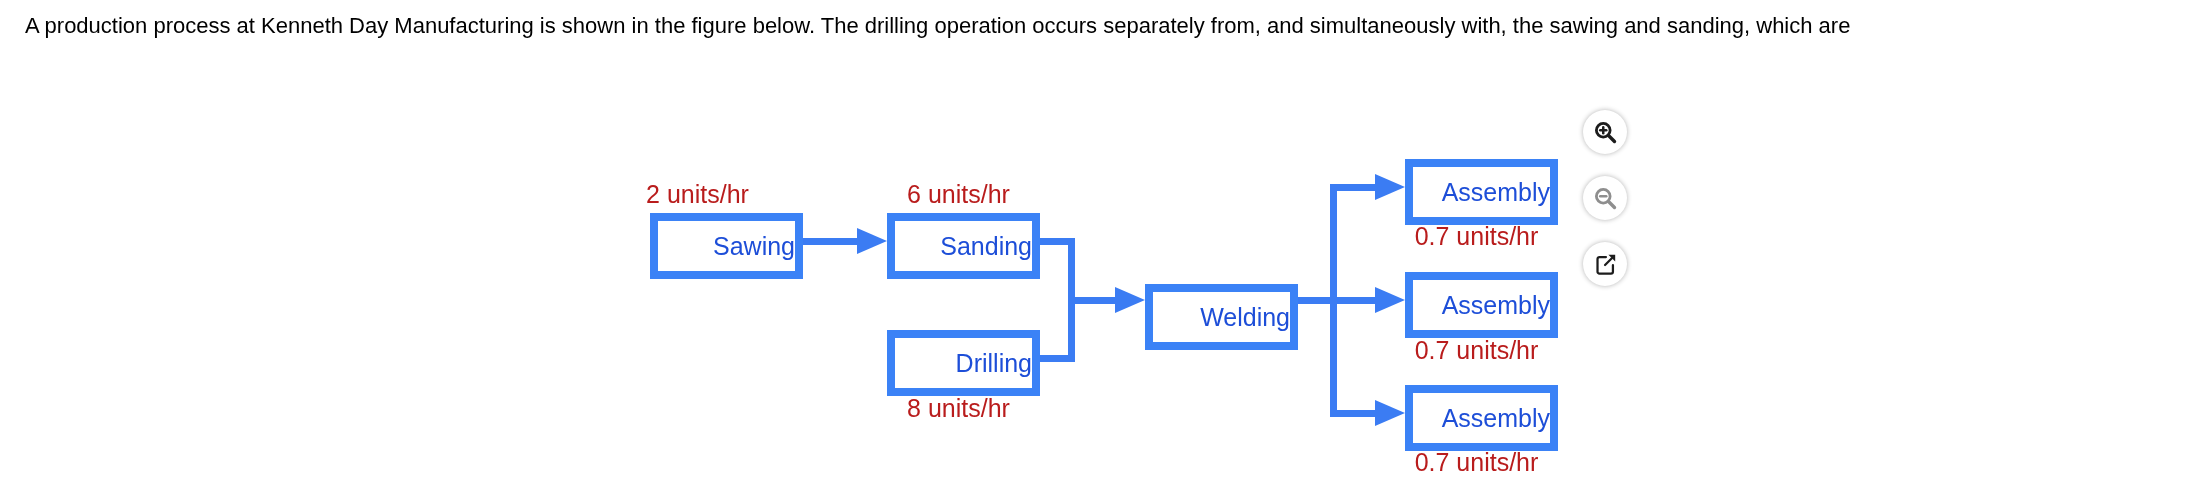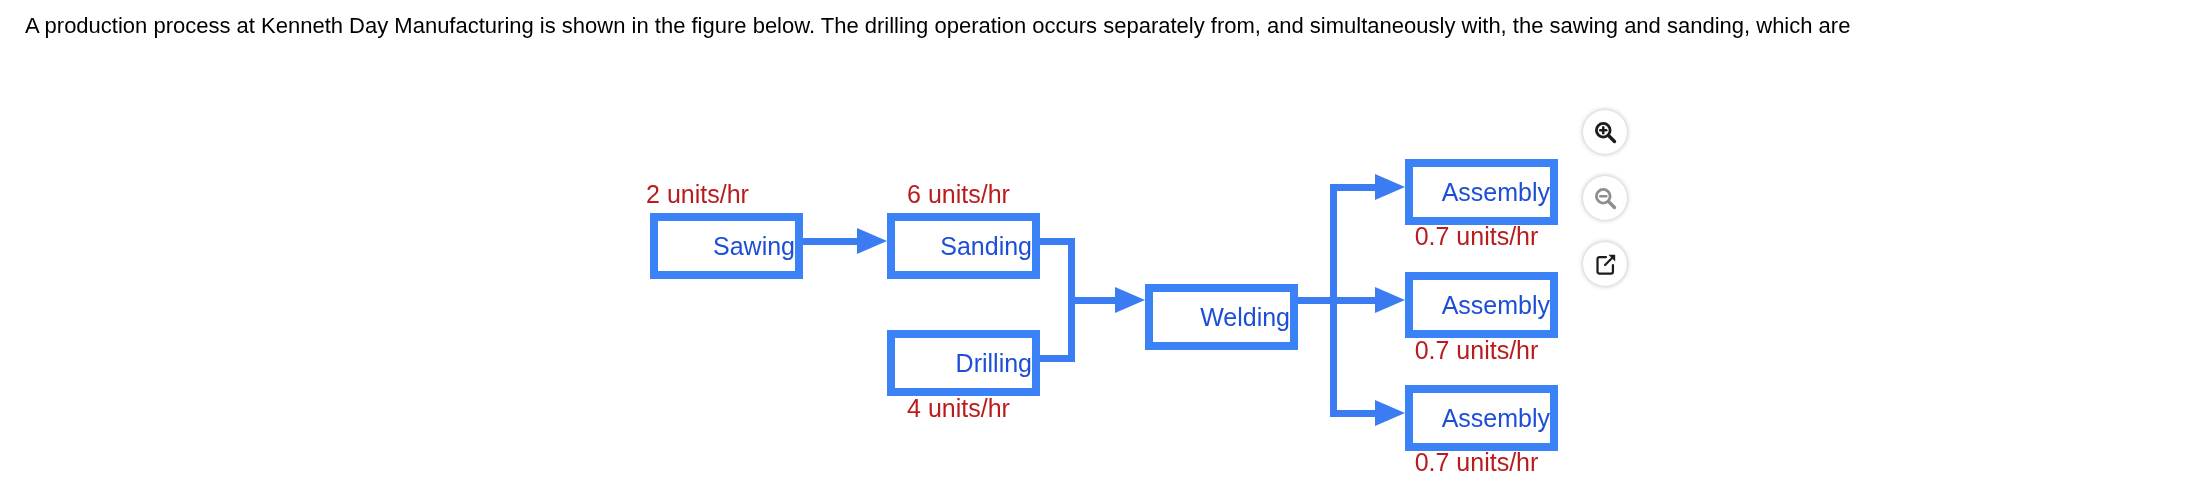--- a/index.html
+++ b/index.html
@@ -81,21 +81,21 @@
     </div>
   <div class="box" style="left:1405px;top:272px;">
       <span>Assembly</span>
     </div>
   <div class="box" style="left:1405px;top:385px;">
       <span>Assembly</span>
     </div>
 
   <div class="rate" style="left:587.5px;top:180px;">2 units/hr</div>
   <div class="rate" style="left:848.5px;top:180px;">6 units/hr</div>
-  <div class="rate" style="left:848.5px;top:394px;">4 units/hr</div>
+  <div class="rate" style="left:848.5px;top:394px;">8 units/hr</div>
   <div class="rate" style="left:1366.5px;top:222px;">0.7 units/hr</div>
   <div class="rate" style="left:1366.5px;top:336px;">0.7 units/hr</div>
   <div class="rate" style="left:1366.5px;top:448px;">0.7 units/hr</div>
 
   <button class="icon-btn icon-black" style="top:110px;">
     <span>
       <svg width="27" height="27" viewBox="0 0 24 24" fill="none" stroke="currentColor" stroke-linecap="round">
         <circle cx="10" cy="10" r="6.1" stroke-width="2.5"></circle>
         <line x1="14.7" y1="14.7" x2="20" y2="20" stroke-width="3"></line>
         <line x1="10" y1="7.3" x2="10" y2="12.7" stroke-width="2.2"></line>

